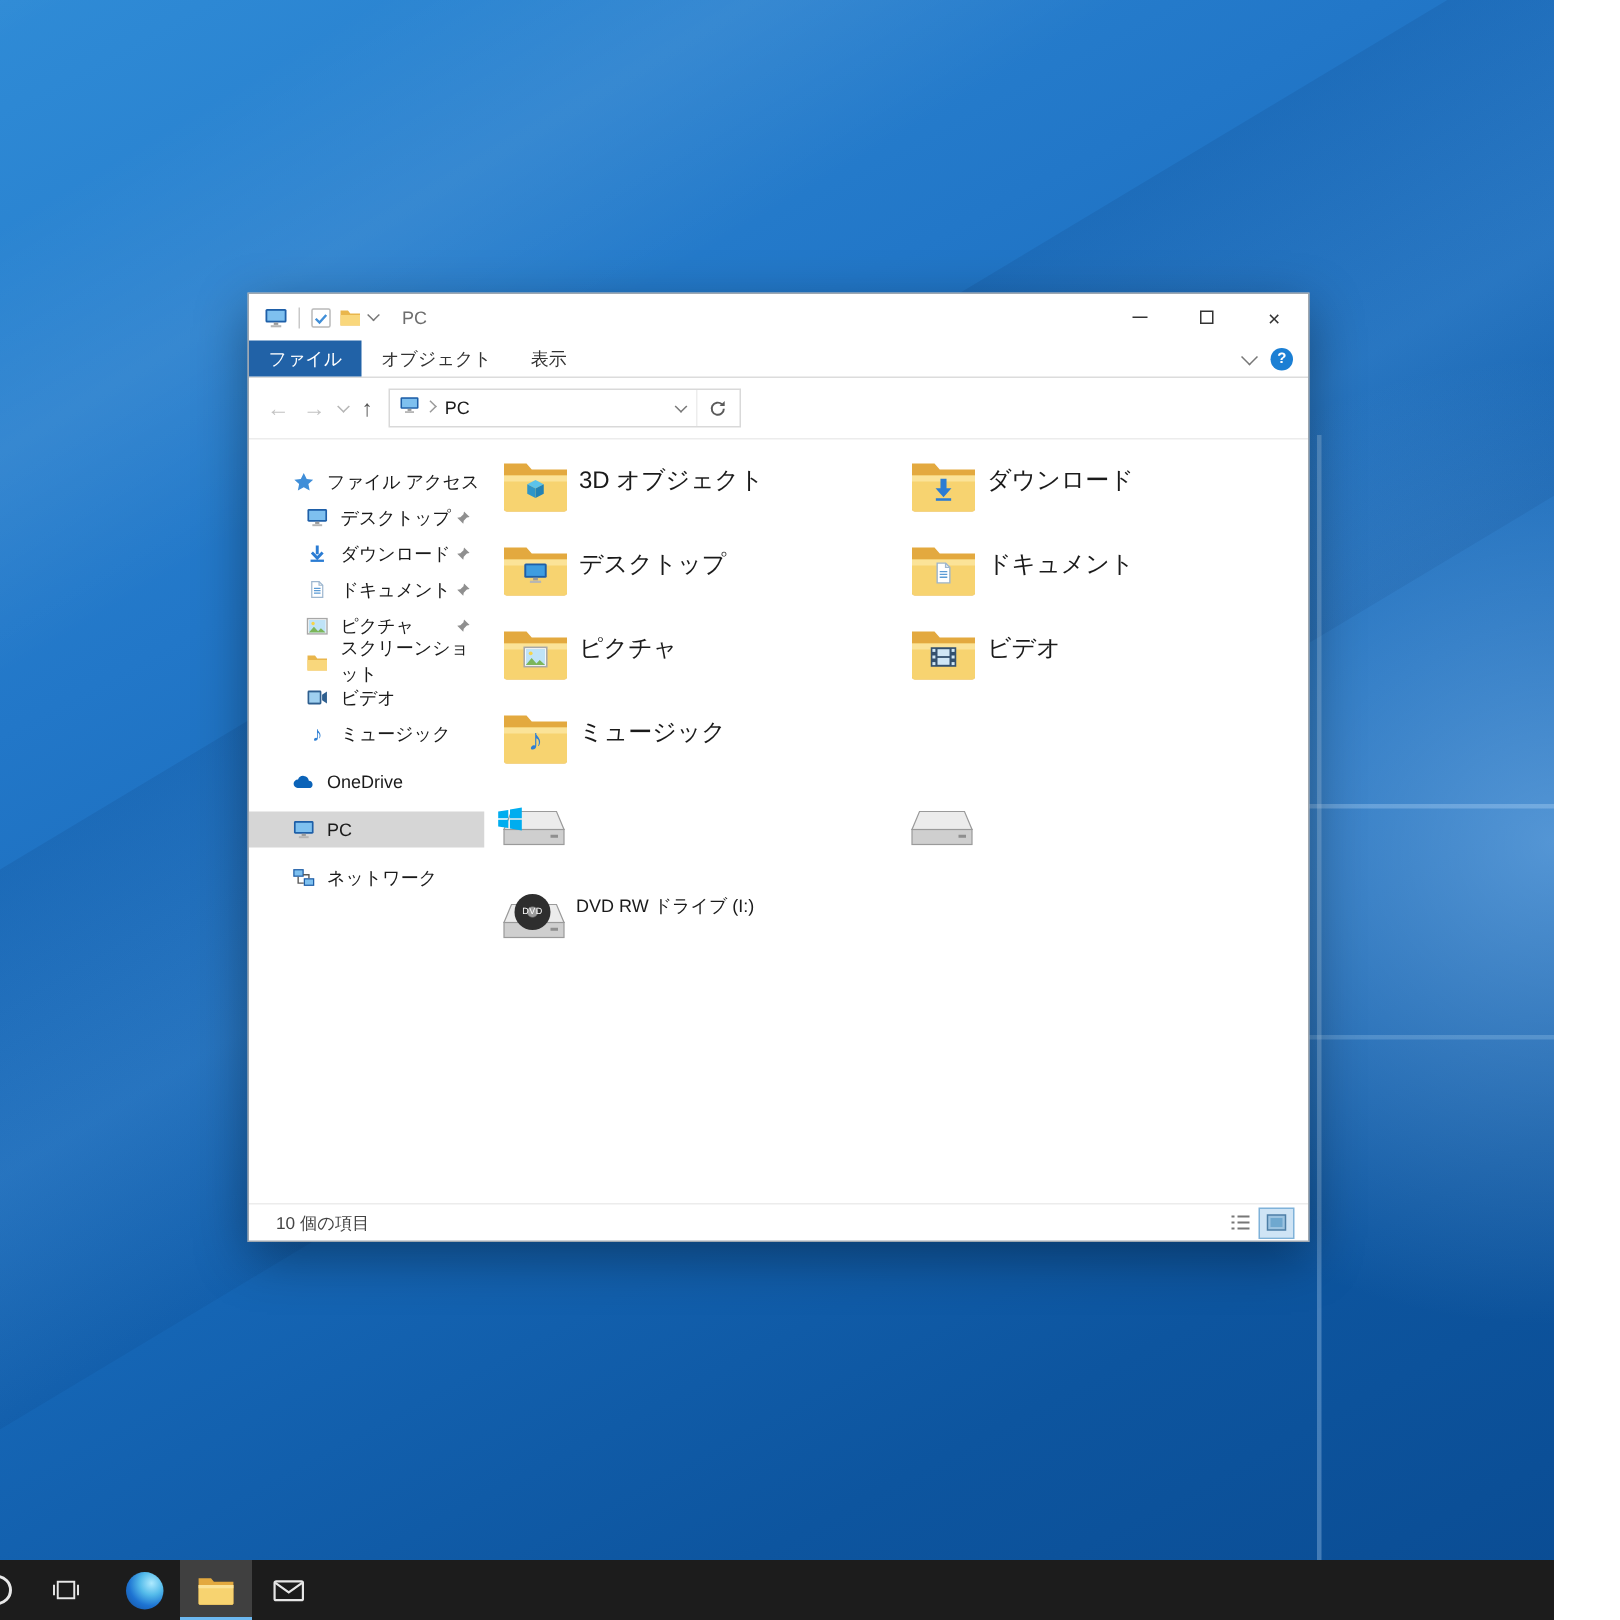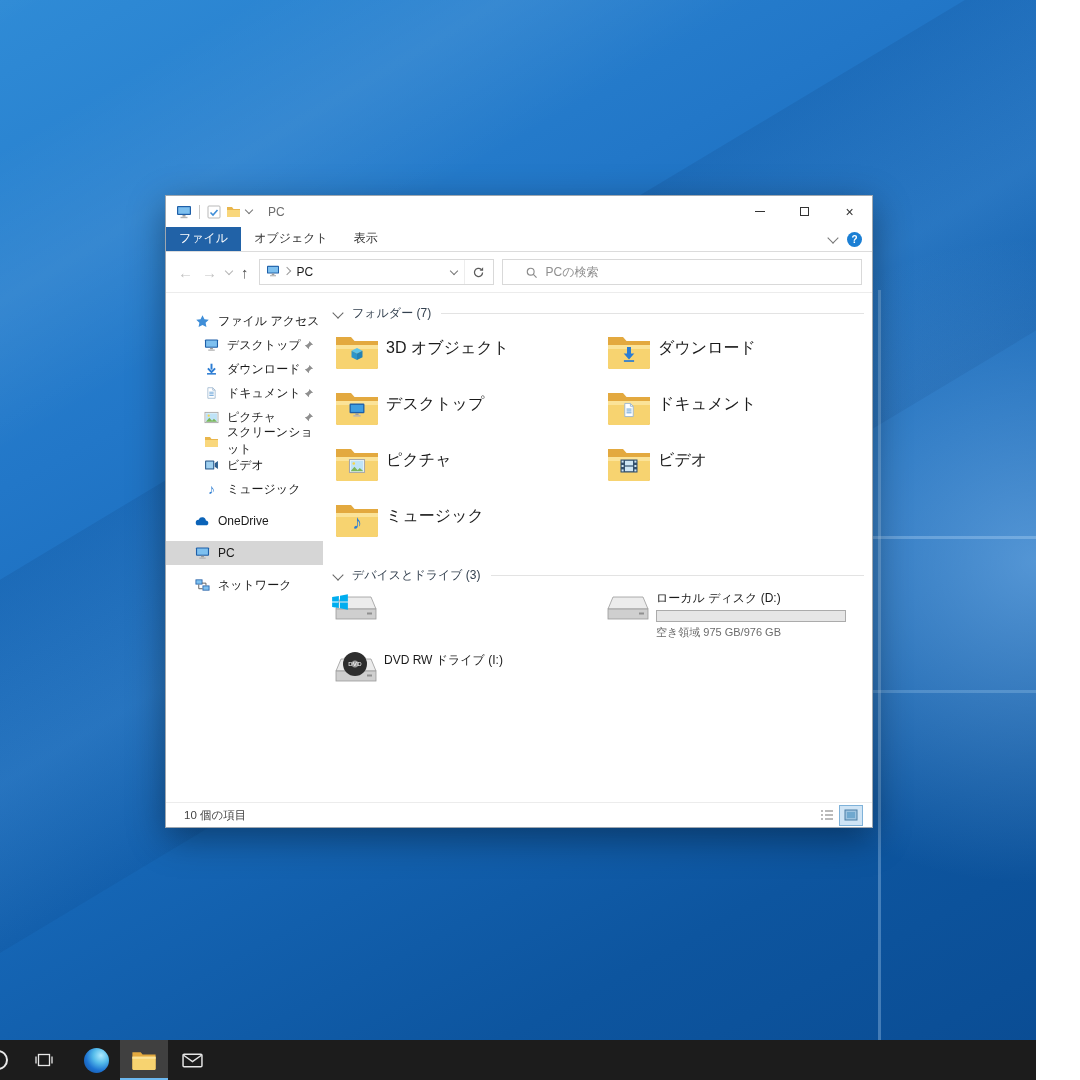--- a/index.html
+++ b/index.html
@@ -29,21 +29,21 @@
   .qat{display:flex;align-items:center;gap:5px;padding-left:10px;}
   .qat svg{display:block;}
   .qat-divider{width:1px;height:14px;background:#c9c9c9;margin:0 2px;}
   .title-text{margin-left:16px;font-size:12px;color:#6d6d6d;}
   .win-controls{margin-left:auto;display:flex;height:100%;}
   .win-btn{width:45px;height:100%;display:flex;align-items:center;justify-content:center;color:#333;font-size:14px;}
   .min-glyph{display:block;width:10px;height:1px;background:#333;}
   .max-glyph{display:block;width:9px;height:9px;border:1px solid #333;box-sizing:border-box;}
 
   .ribbon{height:24px;display:flex;align-items:stretch;border-bottom:1px solid #dcdcdc;flex:0 0 auto;}
-  .tab{display:flex;align-items:flex-end;padding:4px 13px;font-size:12px;color:#333;}
+  .tab{display:flex;align-items:center;padding:4px 13px;font-size:12px;color:#333;}
   .tab.active{background:#2162a7;color:#fff;}
   .ribbon-right{margin-left:auto;display:flex;align-items:center;gap:10px;padding-right:10px;}
   .chev{display:inline-block;width:7px;height:7px;border-right:1.5px solid #777;border-bottom:1.5px solid #777;transform:rotate(45deg);margin-top:-3px;}
   .chev.small{width:5px;height:5px;}
   .chev.right{transform:rotate(-45deg);}
   .help-circle{width:15px;height:15px;border-radius:50%;background:#1b7fd4;color:#fff;font-size:10px;font-weight:bold;
     display:flex;align-items:center;justify-content:center;}
 
   .navbar{height:41px;display:flex;align-items:center;flex:0 0 auto;padding:0 10px 0 12px;border-bottom:1px solid #ececec;box-sizing:border-box;}
   .nav-arrows{display:flex;align-items:center;gap:9px;color:#c3c3c3;font-size:15px;}
@@ -203,27 +203,20 @@
         <span class="addr-dd">
             <span class="chev small"></span>
           </span>
         <span class="addr-refresh">
           <svg width="13" height="13" viewBox="0 0 16 16">
               <path d="M13 8a5 5 0 1 1-1.6-3.68" fill="none" stroke="#5a5a5a" stroke-width="1.6"></path>
               <path d="M13.7 1.6v4.2H9.5z" fill="#5a5a5a"></path>
             </svg>
         </span>
       </div>
-      <div class="searchbox">
-        <svg width="13" height="13" viewBox="0 0 16 16">
-            <circle cx="7" cy="7" r="4.2" fill="none" stroke="#8a8a8a" stroke-width="1.4"></circle>
-            <path d="M10.3 10.3L14.2 14.2" stroke="#8a8a8a" stroke-width="1.4"></path>
-          </svg>
-        <input type="text" placeholder="PCの検索" style="">
-      </div>
     </div>
 
     <div class="winbody">
 
       <div class="sidebar">
 
         <div class="nav-item">
           <span class="ic">
             <svg width="15" height="15" viewBox="0 0 16 16">
                 <path d="M8 1.4l2.1 4.3 4.6.5-3.4 3.1.9 4.6L8 11.6l-4.2 2.3.9-4.6-3.4-3.1 4.6-.5z" fill="#3f8ed8"></path>
@@ -356,25 +349,20 @@
                 <rect x="8.9" y="8.9" width="5.7" height="3.7" fill="#7ec0ef"></rect>
                 <path d="M4 7v4.5h4M11.7 8V5.5H7.5" stroke="#5a5a5a" fill="none"></path>
               </svg>
           </span>
           <span>ネットワーク</span>
         </div>
       </div>
 
       <div class="content">
 
-        <div class="group-header">
-          <span class="chev"></span>
-          <span class="group-title">フォルダー (7)</span>
-          <span class="group-rule"></span>
-        </div>
 
         <div class="grid folders">
 
           <div class="tile">
             <span class="big-folder">
               <svg width="46" height="38" viewBox="0 0 46 38">
                   <path d="M2 4h15l3.5 4H44v26a2 2 0 0 1-2 2H4a2 2 0 0 1-2-2z" fill="#e3a93f"></path>
                   <path d="M2 12h42v22a2 2 0 0 1-2 2H4a2 2 0 0 1-2-2z" fill="#f7d370"></path>
                   <path d="M2 12h42v4H2z" fill="#fbe398"></path>
                 </svg>
@@ -496,25 +484,20 @@
                   <path d="M2 12h42v4H2z" fill="#fbe398"></path>
                 </svg>
               <span class="overlay" style="font-size:20px;color:#2f7fd3;line-height:1;">
                   <span>♪</span>
                 </span>
             </span>
             <span class="tile-label">ミュージック</span>
           </div>
         </div>
 
-        <div class="group-header">
-          <span class="chev"></span>
-          <span class="group-title">デバイスとドライブ (3)</span>
-          <span class="group-rule"></span>
-        </div>
 
         <div class="grid drives">
 
           <div class="drive-tile">
             <span class="drive-icon">
               <svg width="44" height="30" viewBox="0 0 44 30">
                   <path d="M7 4h30l5 12H2z" fill="#ececec" stroke="#9a9a9a" stroke-width="0.8"></path>
                   <rect x="2" y="16" width="40" height="10" fill="#cfcfcf" stroke="#9a9a9a" stroke-width="0.8"></rect>
                   <rect x="33" y="19.5" width="5" height="2" fill="#8f8f8f"></rect>
                 </svg>
@@ -531,25 +514,20 @@
             </span>
           </div>
 
           <div class="drive-tile">
             <span class="drive-icon">
               <svg width="44" height="30" viewBox="0 0 44 30">
                   <path d="M7 4h30l5 12H2z" fill="#ececec" stroke="#9a9a9a" stroke-width="0.8"></path>
                   <rect x="2" y="16" width="40" height="10" fill="#cfcfcf" stroke="#9a9a9a" stroke-width="0.8"></rect>
                   <rect x="33" y="19.5" width="5" height="2" fill="#8f8f8f"></rect>
                 </svg>
-            </span>
-            <span class="drive-info">
-              <span class="drive-name">ローカル ディスク (D:)</span>
-              <span class="drive-bar"><span class="drive-bar-fill" style="width: 0.2%;"></span></span>
-              <span class="drive-free">空き領域 975 GB/976 GB</span>
             </span>
           </div>
 
           <div class="drive-tile">
             <span class="drive-icon">
               <svg width="44" height="30" viewBox="0 0 44 30">
                   <path d="M7 4h30l5 12H2z" fill="#ececec" stroke="#9a9a9a" stroke-width="0.8"></path>
                   <rect x="2" y="16" width="40" height="10" fill="#cfcfcf" stroke="#9a9a9a" stroke-width="0.8"></rect>
                   <rect x="33" y="19.5" width="5" height="2" fill="#8f8f8f"></rect>
                 </svg>

